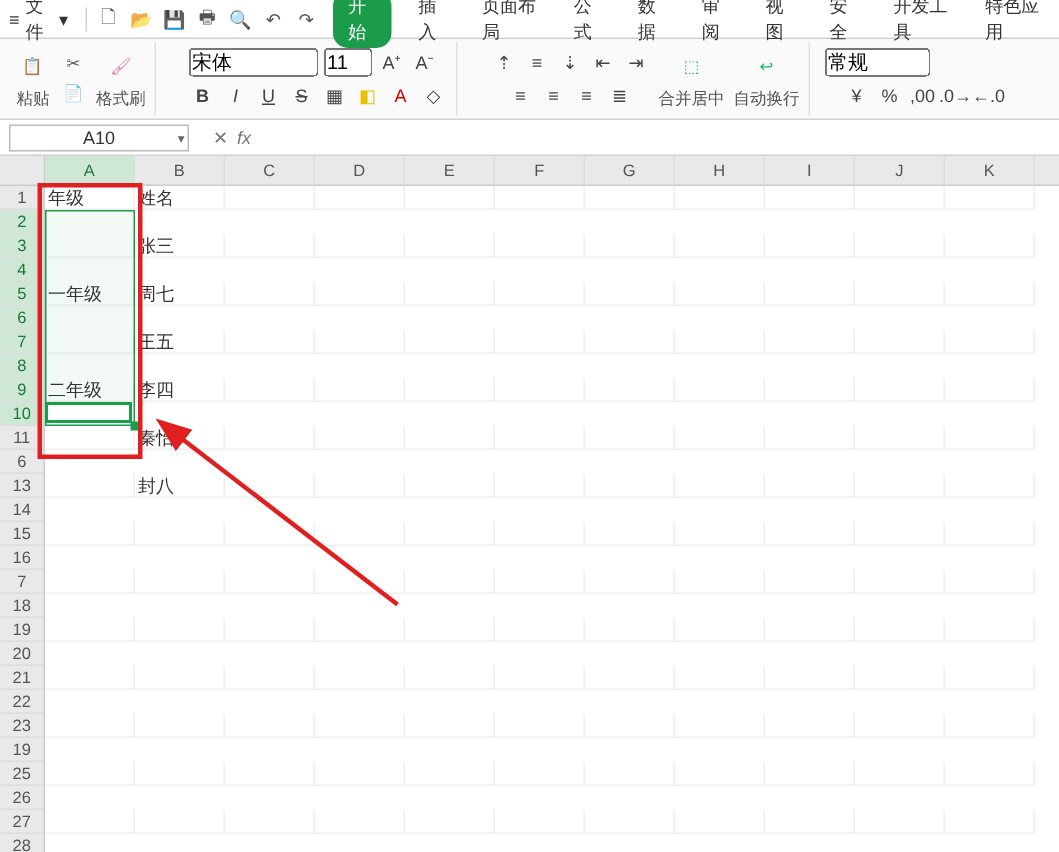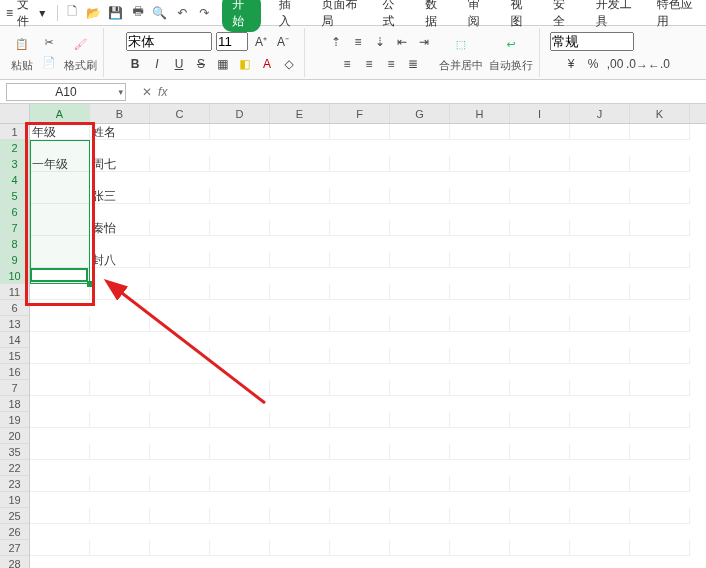--- a/index.html
+++ b/index.html
@@ -19,21 +19,21 @@
   .ribbon .group { display: flex; align-items: center; padding: 0 6px; gap: 6px; border-right: 1px solid #e0e0e0; }
   .ribbon .group:last-child { border-right: none; }
   .ribbon .stack { display: flex; flex-direction: column; align-items: center; justify-content: center; gap: 2px; font-size: 11px; color: #555; }
   .ribbon .icon { width: 18px; height: 18px; display: inline-flex; align-items: center; justify-content: center; color: #555; }
   .ribbon .bigicon { width: 24px; height: 24px; display: inline-flex; align-items: center; justify-content: center; color: #2b6; }
   .ribbon .font-name { width: 86px; }
   .ribbon .font-size { width: 32px; }
   .ribbon .btnrow { display: flex; gap: 4px; padding-left: 12px; }
   .ribbon .btn { width: 18px; height: 18px; display: inline-flex; align-items: center; justify-content: center; border: none; background: transparent; color: #444; cursor: pointer; font-size: 12px; }
   .ribbon .label { font-size: 11px; color: #555; }
-  .ribbon .numfmt { width: 84px; }
+  .ribbon .numfmt { width: 70px; }
   
   .fxbar { display: flex; align-items: center; height: 24px; border-bottom: 1px solid #d0d0d0; background: #fff; }
   .fxbar .namebox { width: 120px; border: 1px solid #bbb; margin: 0 6px; height: 18px; display: flex; align-items: center; justify-content: center; font-size: 12px; background: #fff; position: relative; }
   .fxbar .namebox .dd { position: absolute; right: 2px; font-size: 9px; color: #666; }
   .fxbar .fxicons { display: flex; gap: 6px; padding: 0 10px; color: #777; }
   .fxbar .fxinput { flex: 1; border: none; height: 18px; padding: 0 6px; font-size: 12px; outline: none; }
   
   .gridwrap { position: relative; display: flex; height: calc(568px - 26px - 54px - 24px); }
   .rowhdrs { width: 30px; background: #e9e9e9; border-right: 1px solid #ccc; flex-shrink: 0; }
   .corner { height: 20px; border-bottom: 1px solid #ccc; background: #e9e9e9; }
@@ -188,21 +188,21 @@
         <div class="rowhdr">11</div>
         <div class="rowhdr">6</div>
         <div class="rowhdr">13</div>
         <div class="rowhdr">14</div>
         <div class="rowhdr">15</div>
         <div class="rowhdr">16</div>
         <div class="rowhdr">7</div>
         <div class="rowhdr">18</div>
         <div class="rowhdr">19</div>
         <div class="rowhdr">20</div>
-        <div class="rowhdr">35</div>
+        <div class="rowhdr">21</div>
         <div class="rowhdr">22</div>
         <div class="rowhdr">23</div>
         <div class="rowhdr">19</div>
         <div class="rowhdr">25</div>
         <div class="rowhdr">26</div>
         <div class="rowhdr">27</div>
         <div class="rowhdr">28</div>
       </div>
   </div>
   <div class="cols">
@@ -227,35 +227,61 @@
           <div class="cell"></div>
           <div class="cell"></div>
           <div class="cell"></div>
           <div class="cell"></div>
           <div class="cell"></div>
           <div class="cell"></div>
           <div class="cell"></div>
           <div class="cell"></div>
         </div>
         <div class="cellsrow">
+          <div class="cell"></div>
+          <div class="cell">张三</div>
+          <div class="cell"></div>
+          <div class="cell"></div>
+          <div class="cell"></div>
+          <div class="cell"></div>
+          <div class="cell"></div>
+          <div class="cell"></div>
+          <div class="cell"></div>
+          <div class="cell"></div>
+          <div class="cell"></div>
+        </div>
+        <div class="cellsrow">
           <div class="cell">一年级</div>
           <div class="cell">周七</div>
           <div class="cell"></div>
           <div class="cell"></div>
           <div class="cell"></div>
           <div class="cell"></div>
           <div class="cell"></div>
           <div class="cell"></div>
           <div class="cell"></div>
           <div class="cell"></div>
           <div class="cell"></div>
         </div>
         <div class="cellsrow">
           <div class="cell"></div>
-          <div class="cell">张三</div>
+          <div class="cell">王五</div>
+          <div class="cell"></div>
+          <div class="cell"></div>
+          <div class="cell"></div>
+          <div class="cell"></div>
+          <div class="cell"></div>
+          <div class="cell"></div>
+          <div class="cell"></div>
+          <div class="cell"></div>
+          <div class="cell"></div>
+        </div>
+        <div class="cellsrow">
+          <div class="cell">二年级</div>
+          <div class="cell">李四</div>
           <div class="cell"></div>
           <div class="cell"></div>
           <div class="cell"></div>
           <div class="cell"></div>
           <div class="cell"></div>
           <div class="cell"></div>
           <div class="cell"></div>
           <div class="cell"></div>
           <div class="cell"></div>
         </div>

